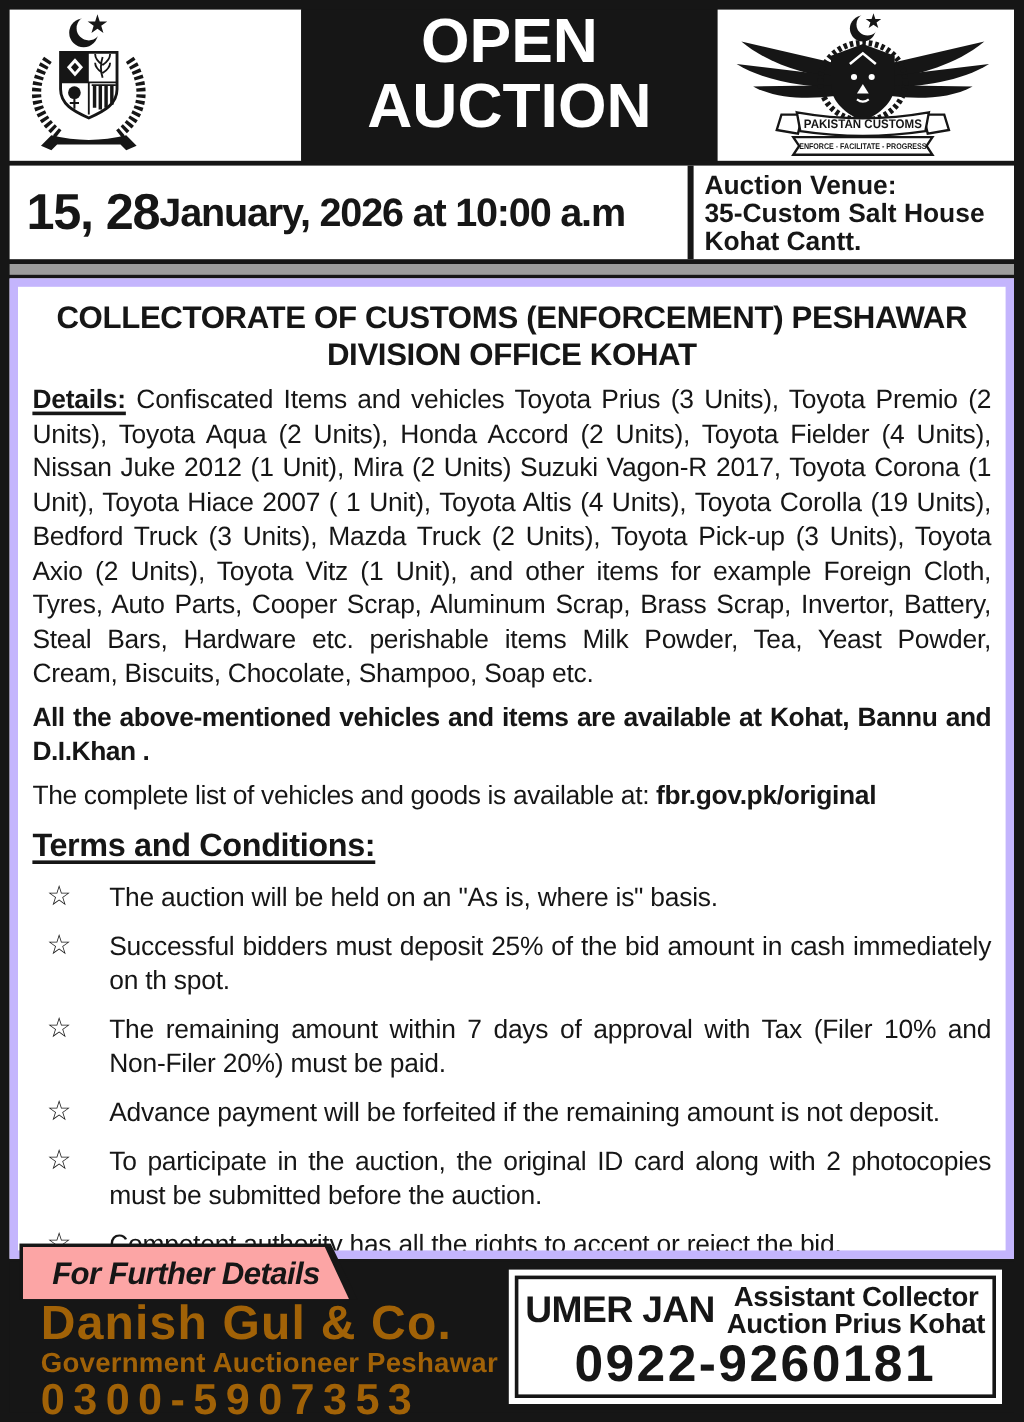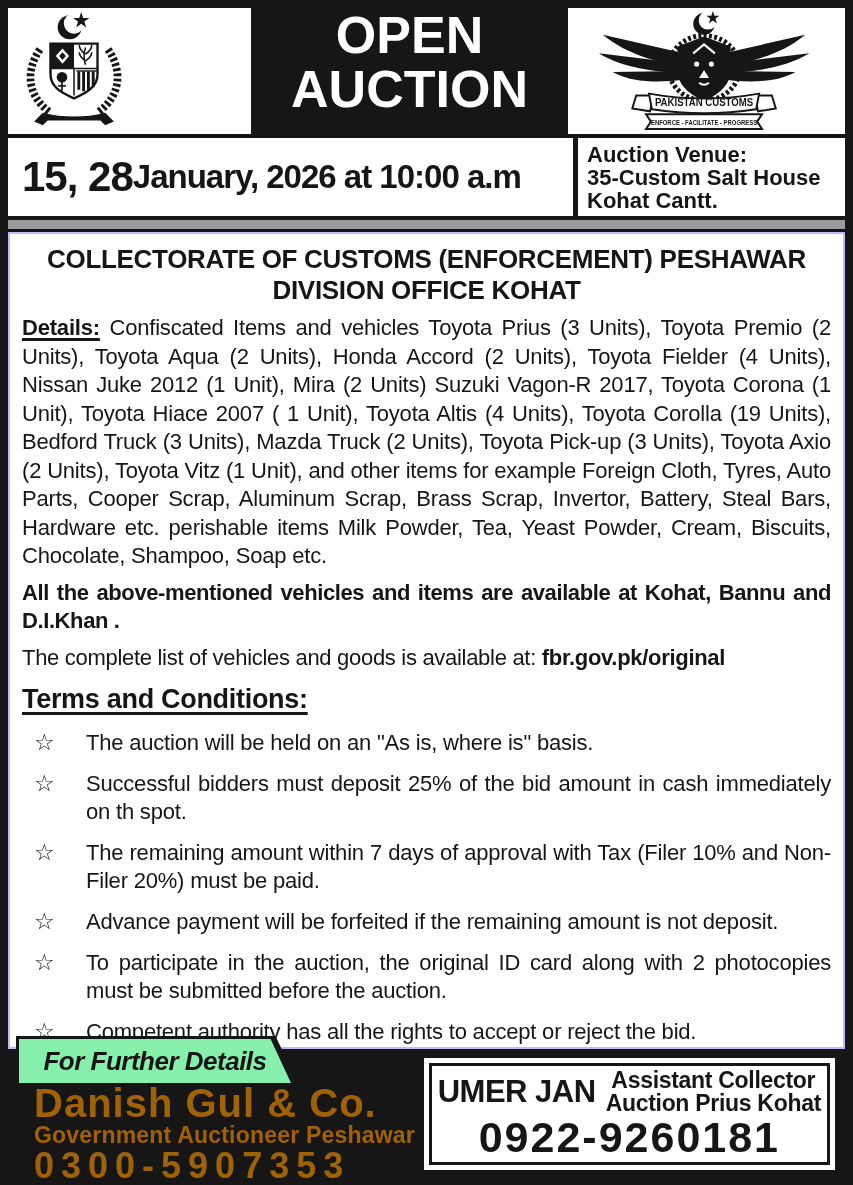--- a/index.html
+++ b/index.html
@@ -11,21 +11,21 @@
     display: flex; flex-direction: column;
     font-family: "Liberation Sans", "DejaVu Sans", sans-serif;
     color: #161616;
     position: relative;
     overflow: hidden;
   }
   
   .header-row { display: flex; height: 126px; }
   .logo-box { background: #fff; height: 100%; display: flex; align-items: center; }
   .logo-left { width: 243px; justify-content: flex-start; padding-left: 6px; }
-  .logo-right { width: 277px; justify-content: center; }
+  .logo-right { width: 247px; justify-content: center; }
   .title-box {
     flex: 1; display: flex; flex-direction: column;
     align-items: center; 
     background: #161616; color: #fff;
   }
   .main-title-line {
     font-size: 52px; font-weight: bold; line-height: 54px;
     letter-spacing: 0px; white-space: nowrap;
   }
   
@@ -43,21 +43,21 @@
     width: 272px; border-left: 5px solid #161616;
     padding: 5px 4px 4px 9px;
     font-size: 22px; font-weight: bold; line-height: 23px;
     display: flex; flex-direction: column; justify-content: center;
   }
   
   .gray-sep { height: 9px; background: #9c9c9c; margin-top: 4px; }
   
   .main-box {
     margin-top: 3px; flex: 1; background: #fff;
-    border: 2px solid #c4b5fd;
+    border: 7px solid #c4b5fd;
     padding: 2px 12px 0 12px;
     overflow: hidden;
   }
   .org-title { margin: 8px 0 2px 0; text-align: center; }
   .org-title span { display: block; font-size: 26px; font-weight: bold; line-height: 31px; letter-spacing: -0.3px; }
   .details { margin: 8px 0 0 0; font-size: 22px; line-height: 28.5px; text-align: justify; letter-spacing: -0.2px; }
   .details-label { font-weight: bold; text-decoration: underline; text-decoration-thickness: 2.5px; text-underline-offset: 3px; }
   .availability { margin: 8px 0 0 0; font-size: 22px; font-weight: bold; line-height: 28px; text-align: justify; letter-spacing: -0.4px; }
   .list-note { margin: 9px 0 0 0; font-size: 22px; line-height: 28px; letter-spacing: -0.3px; }
   .list-link { font-weight: bold; }
@@ -77,21 +77,21 @@
   }
   
   .footer { margin-top: 2px; height: 126px; background: #161616; display: flex; position: relative; }
   .ffd-outer {
     position: absolute; top: -15px; left: 8px; width: 282px; height: 47px;
     background: #161616;
     clip-path: polygon(0 0, 92% 0, 100% 100%, 0 100%);
   }
   .ffd-inner {
     position: absolute; top: 3px; left: 3px; right: 7px; bottom: 0;
-    background: #86efac;
+    background: #fca5a5;
     clip-path: polygon(0 0, 92.5% 0, 100% 100%, 0 100%);
     display: flex; align-items: center; justify-content: center;
     font-size: 26px; font-weight: bold; font-style: italic; letter-spacing: -0.5px;
   }
   .footer-left {
     width: 418px; color: #a16207;
     padding: 32px 0 4px 26px;
     display: flex; flex-direction: column;
   }
   .auctioneer-name { font-size: 40px; font-weight: bold; line-height: 40px; letter-spacing: 1px; white-space: nowrap; }

